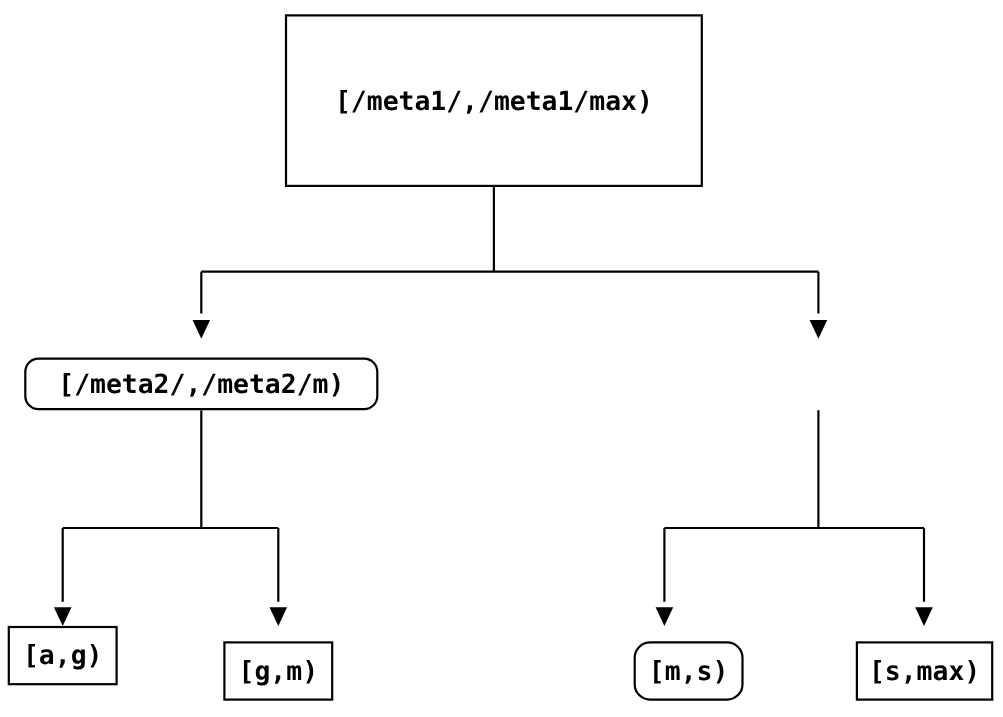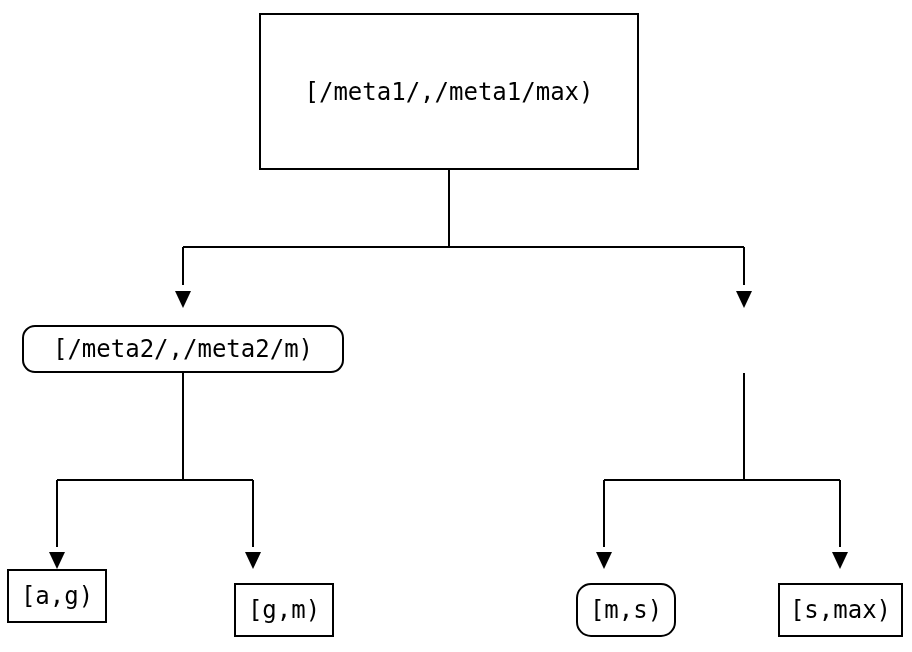--- a/index.html
+++ b/index.html
@@ -10,20 +10,21 @@
   * { box-sizing: border-box; }
   html, body { margin: 0; padding: 0; background: var(--background); }
   .canvas {
     position: relative;
     width: 912px;
     height: 652px;
     background: var(--background);
     font-family: "DejaVu Sans Mono", "Liberation Mono", monospace;
     color: var(--text);
     overflow: hidden;
+    font-weight: bold;
   }
   .edges {
     position: absolute;
     left: 0; top: 0;
     width: 912px; height: 652px;
   }
   .edges line {
     stroke: var(--line);
     stroke-width: 2;
   }
@@ -39,21 +40,21 @@
     align-items: center;
     justify-content: center;
     font-size: 24px;
     line-height: 1;
     white-space: nowrap;
   }
   .node-root   { left: 259px; top: 13px;  width: 380px; height: 157px; }
   .node-l      { left: 22px;  top: 325px; width: 322px; height: 48px; border-radius: 13px; }
   .node-r      { left: 583px; top: 325px; width: 322px; height: 48px; }
   .node-leaf-1 { left: 7px;   top: 569px; width: 100px; height: 54px; }
-  .node-leaf-2 { left: 203px; top: 583px; width: 100px; height: 54px; margin-left: 31px; }
+  .node-leaf-2 { left: 203px; top: 583px; width: 100px; height: 54px; }
   .node-leaf-3 { left: 576px; top: 583px; width: 100px; height: 54px; border-radius: 15px; }
   .node-leaf-4 { left: 778px; top: 583px; width: 125px; height: 54px; }
 </style>
 </head>
 <body>
 
 <div class="canvas">
 
   <svg class="edges" viewBox="0 0 912 652" xmlns="http://www.w3.org/2000/svg">
 

